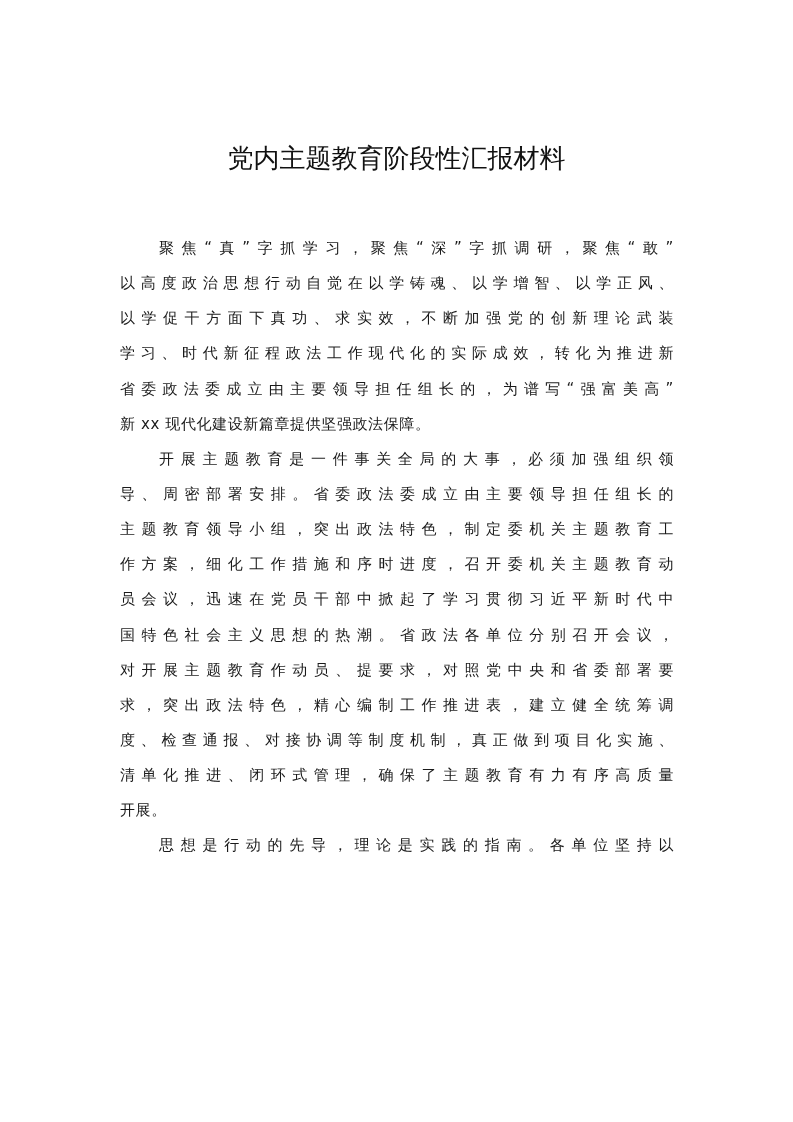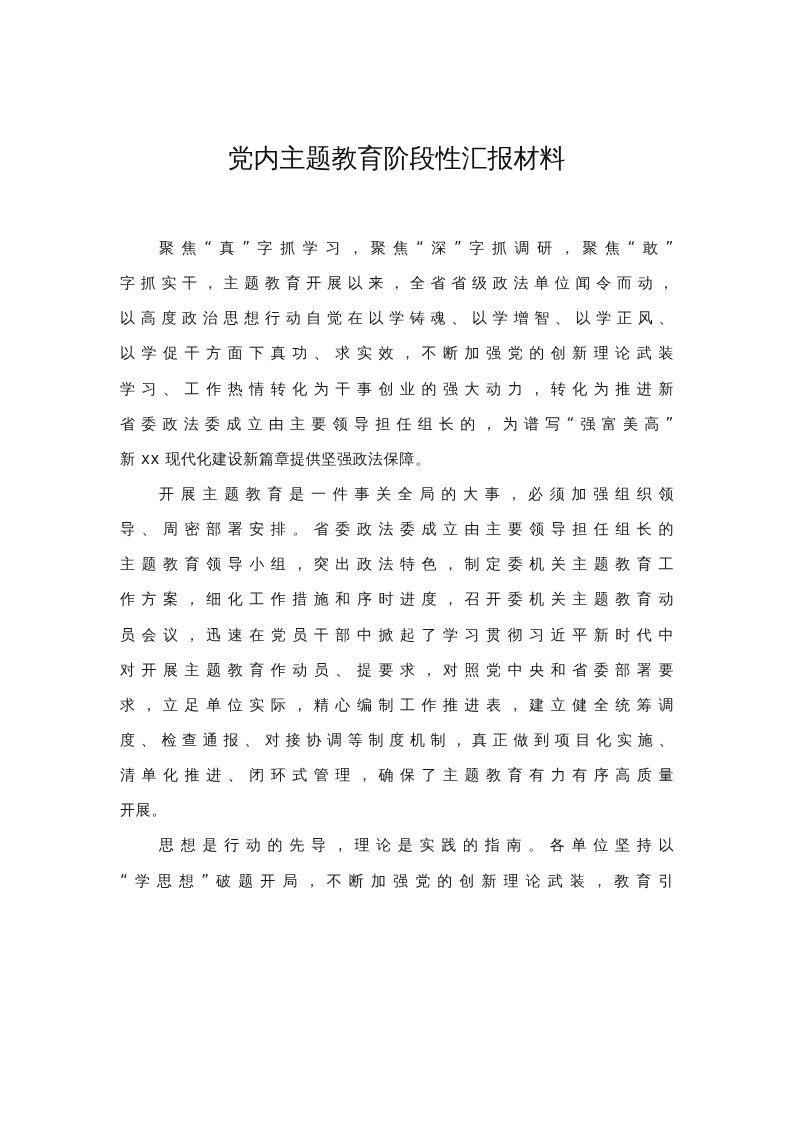--- a/index.html
+++ b/index.html
@@ -31,39 +31,38 @@
 </head>
 <body>
 
 <div class="page">
   <div class="title">党内主题教育阶段性汇报材料</div>
 
   <div class="body">
 
     <div>
       <span class="line indent">聚焦“真”字抓学习，聚焦“深”字抓调研，聚焦“敢”</span>
-      <span class="line">字抓实干，主题教育开展以来，全省省级政法单位闻令而动，</span>
       <span class="line">以高度政治思想行动自觉在以学铸魂、以学增智、以学正风、</span>
       <span class="line">以学促干方面下真功、求实效，不断加强党的创新理论武装</span>
-      <span class="line">学习、工作热情转化为干事创业的强大动力，转化为推进新</span>
+      <span class="line">学习、时代新征程政法工作现代化的实际成效，转化为推进新</span>
       <span class="line">省委政法委成立由主要领导担任组长的，为谱写“强富美高”</span>
       <span class="line last">新 xx 现代化建设新篇章提供坚强政法保障。</span>
     </div>
 
     <div>
       <span class="line indent">开展主题教育是一件事关全局的大事，必须加强组织领</span>
       <span class="line">导、周密部署安排。省委政法委成立由主要领导担任组长的</span>
       <span class="line">主题教育领导小组，突出政法特色，制定委机关主题教育工</span>
       <span class="line">作方案，细化工作措施和序时进度，召开委机关主题教育动</span>
       <span class="line">员会议，迅速在党员干部中掀起了学习贯彻习近平新时代中</span>
+      <span class="line">国特色社会主义思想的热潮。省政法各单位分别召开会议，</span>
       <span class="line">对开展主题教育作动员、提要求，对照党中央和省委部署要</span>
-      <span class="line">求，立足单位实际，精心编制工作推进表，建立健全统筹调</span>
+      <span class="line">求，突出政法特色，精心编制工作推进表，建立健全统筹调</span>
       <span class="line">度、检查通报、对接协调等制度机制，真正做到项目化实施、</span>
       <span class="line">清单化推进、闭环式管理，确保了主题教育有力有序高质量</span>
       <span class="line last">开展。</span>
     </div>
 
     <div>
       <span class="line indent">思想是行动的先导，理论是实践的指南。各单位坚持以</span>
-      <span class="line">“学思想”破题开局，不断加强党的创新理论武装，教育引</span>
     </div>
   </div>
 </div>
 
 </body></html>

